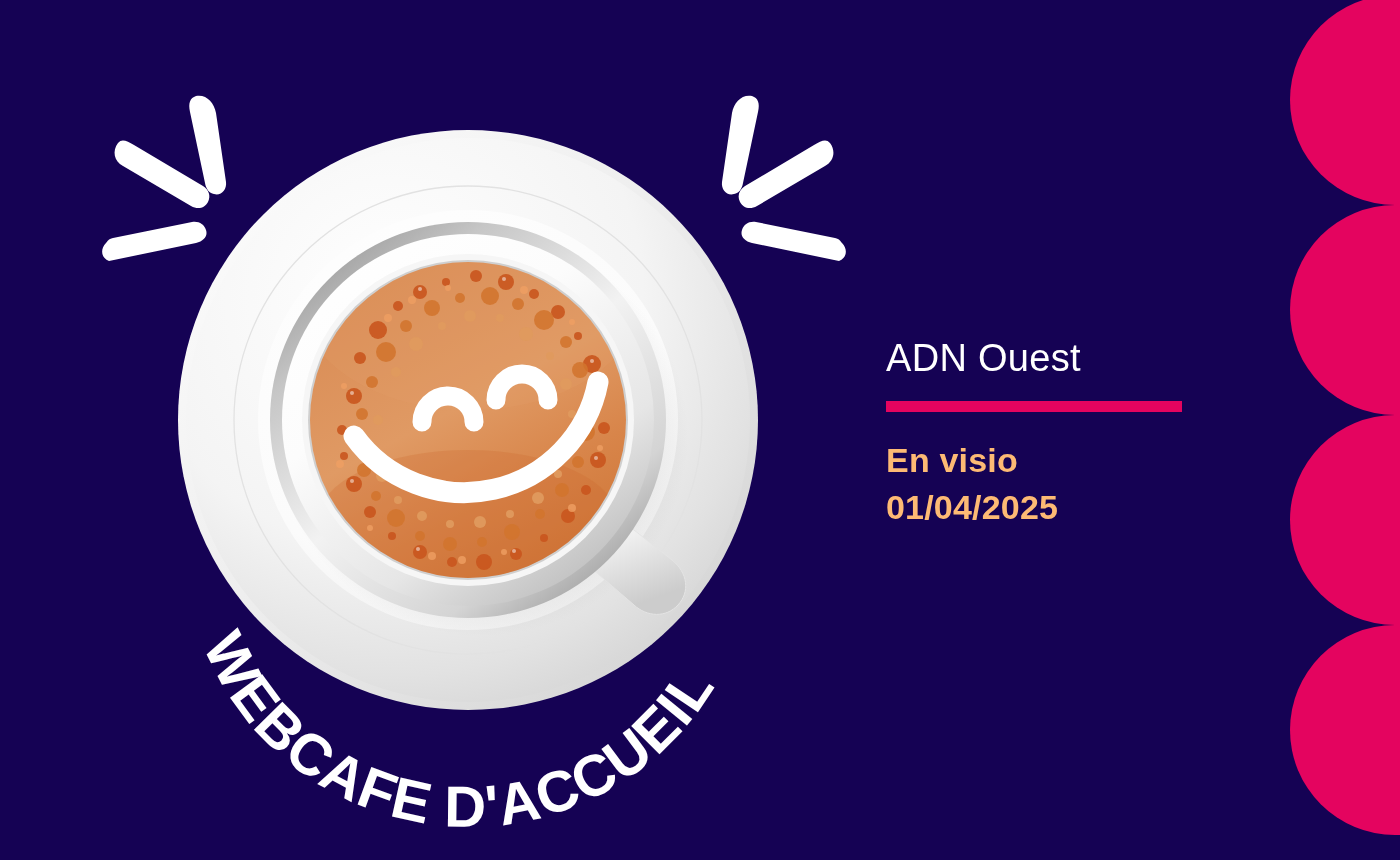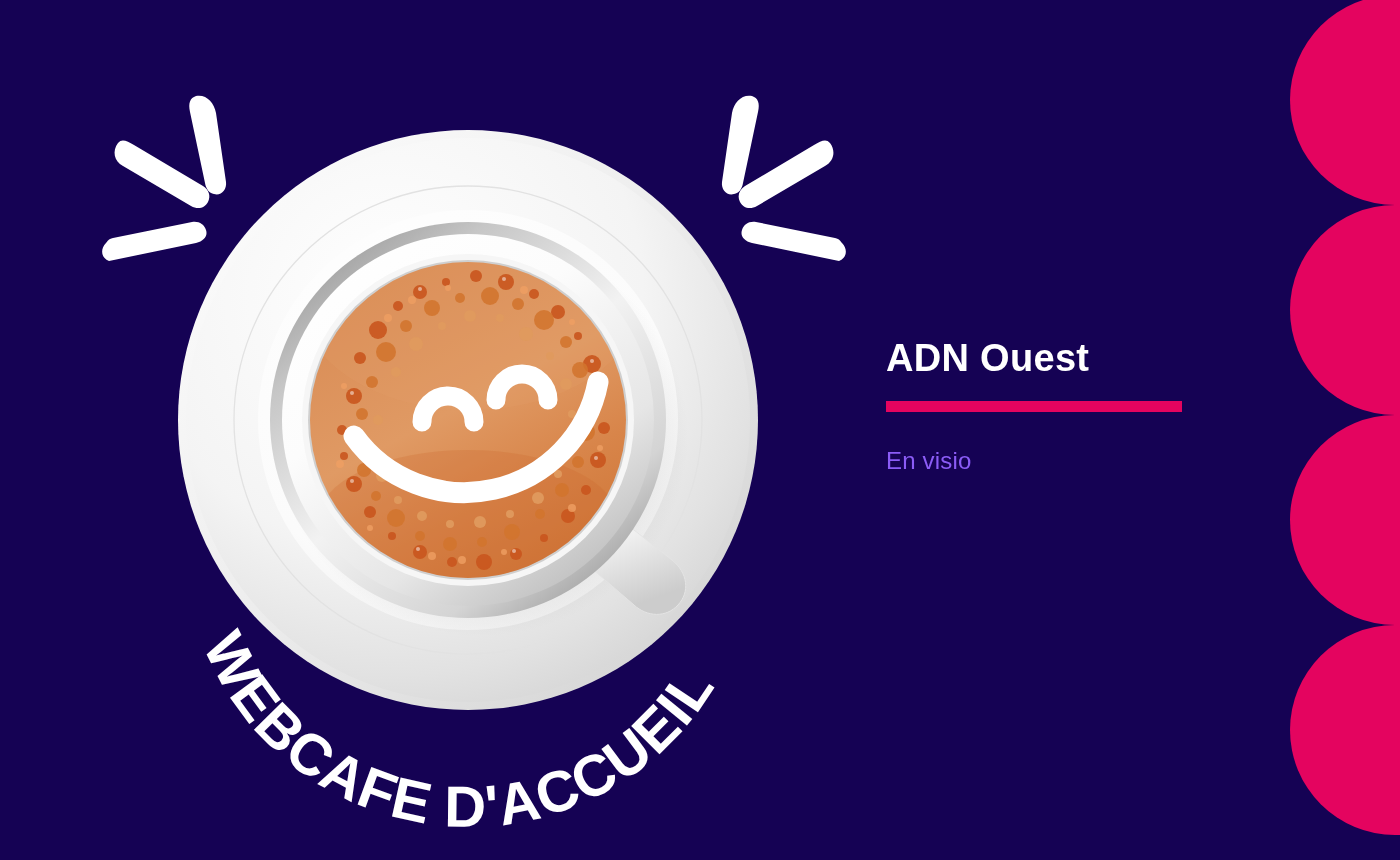--- a/index.html
+++ b/index.html
@@ -34,37 +34,37 @@
   }
   .info-block {
     position: absolute;
     left: 886px;
     top: 336px;
     width: 420px;
   }
   .org-title {
     color: #ffffff;
     font-size: 38px;
-    font-weight: bold;
+    font-weight: normal;
     letter-spacing: 0.3px;
     line-height: 44px;
     margin: 0;
     white-space: nowrap;
   }
   .accent-rule {
     width: 296px;
     height: 11px;
     background: #e4045f;
     margin-top: 21px;
     margin-bottom: 25px;
   }
   .meta-line {
-    color: #8b5cf6;
-    font-size: 24px;
-    font-weight: normal;
+    color: #fdba74;
+    font-size: 34px;
+    font-weight: bold;
     line-height: 47px;
     letter-spacing: 0.2px;
     white-space: nowrap;
   }
 </style>
 </head>
 <body>
 
 <div class="banner">
 
@@ -279,20 +279,21 @@
           <textPath href="#arcTextPath" startOffset="6%">WEBCAFE D'ACCUEIL</textPath>
         </text>
       </g>
     </svg>
   </div>
 
   <div class="info-block">
     <div class="org-title">ADN Ouest</div>
     <div class="accent-rule"></div>
     <div class="meta-line">En visio</div>
+    <div class="meta-line">01/04/2025</div>
   </div>
 
   <div class="scallop-strip">
     <svg width="110" height="860" viewBox="0 0 110 860" xmlns="http://www.w3.org/2000/svg">
       <g fill="#e4045f">
         <circle cx="105" cy="100" r="105"></circle>
         <circle cx="105" cy="310" r="105"></circle>
         <circle cx="105" cy="520" r="105"></circle>
         <circle cx="105" cy="730" r="105"></circle>
       </g>

